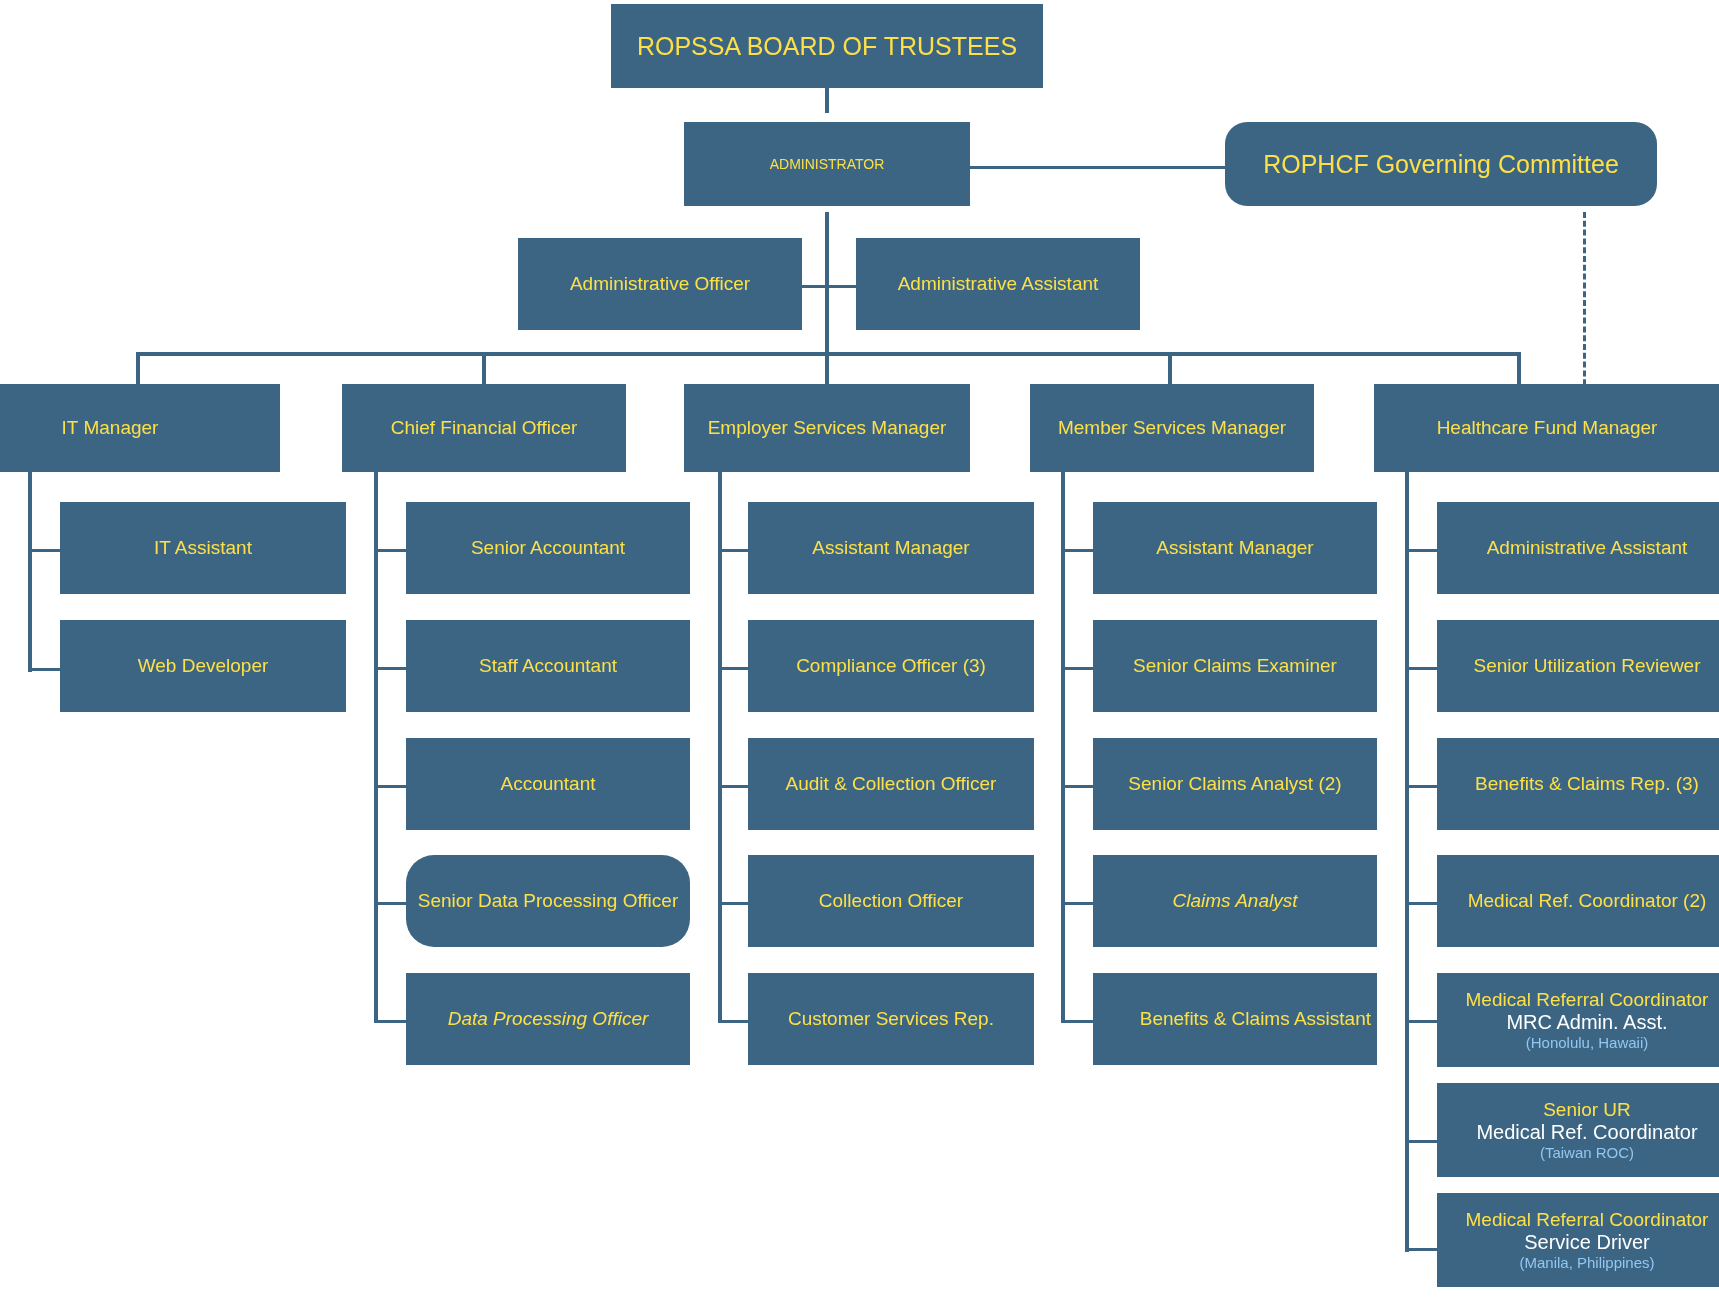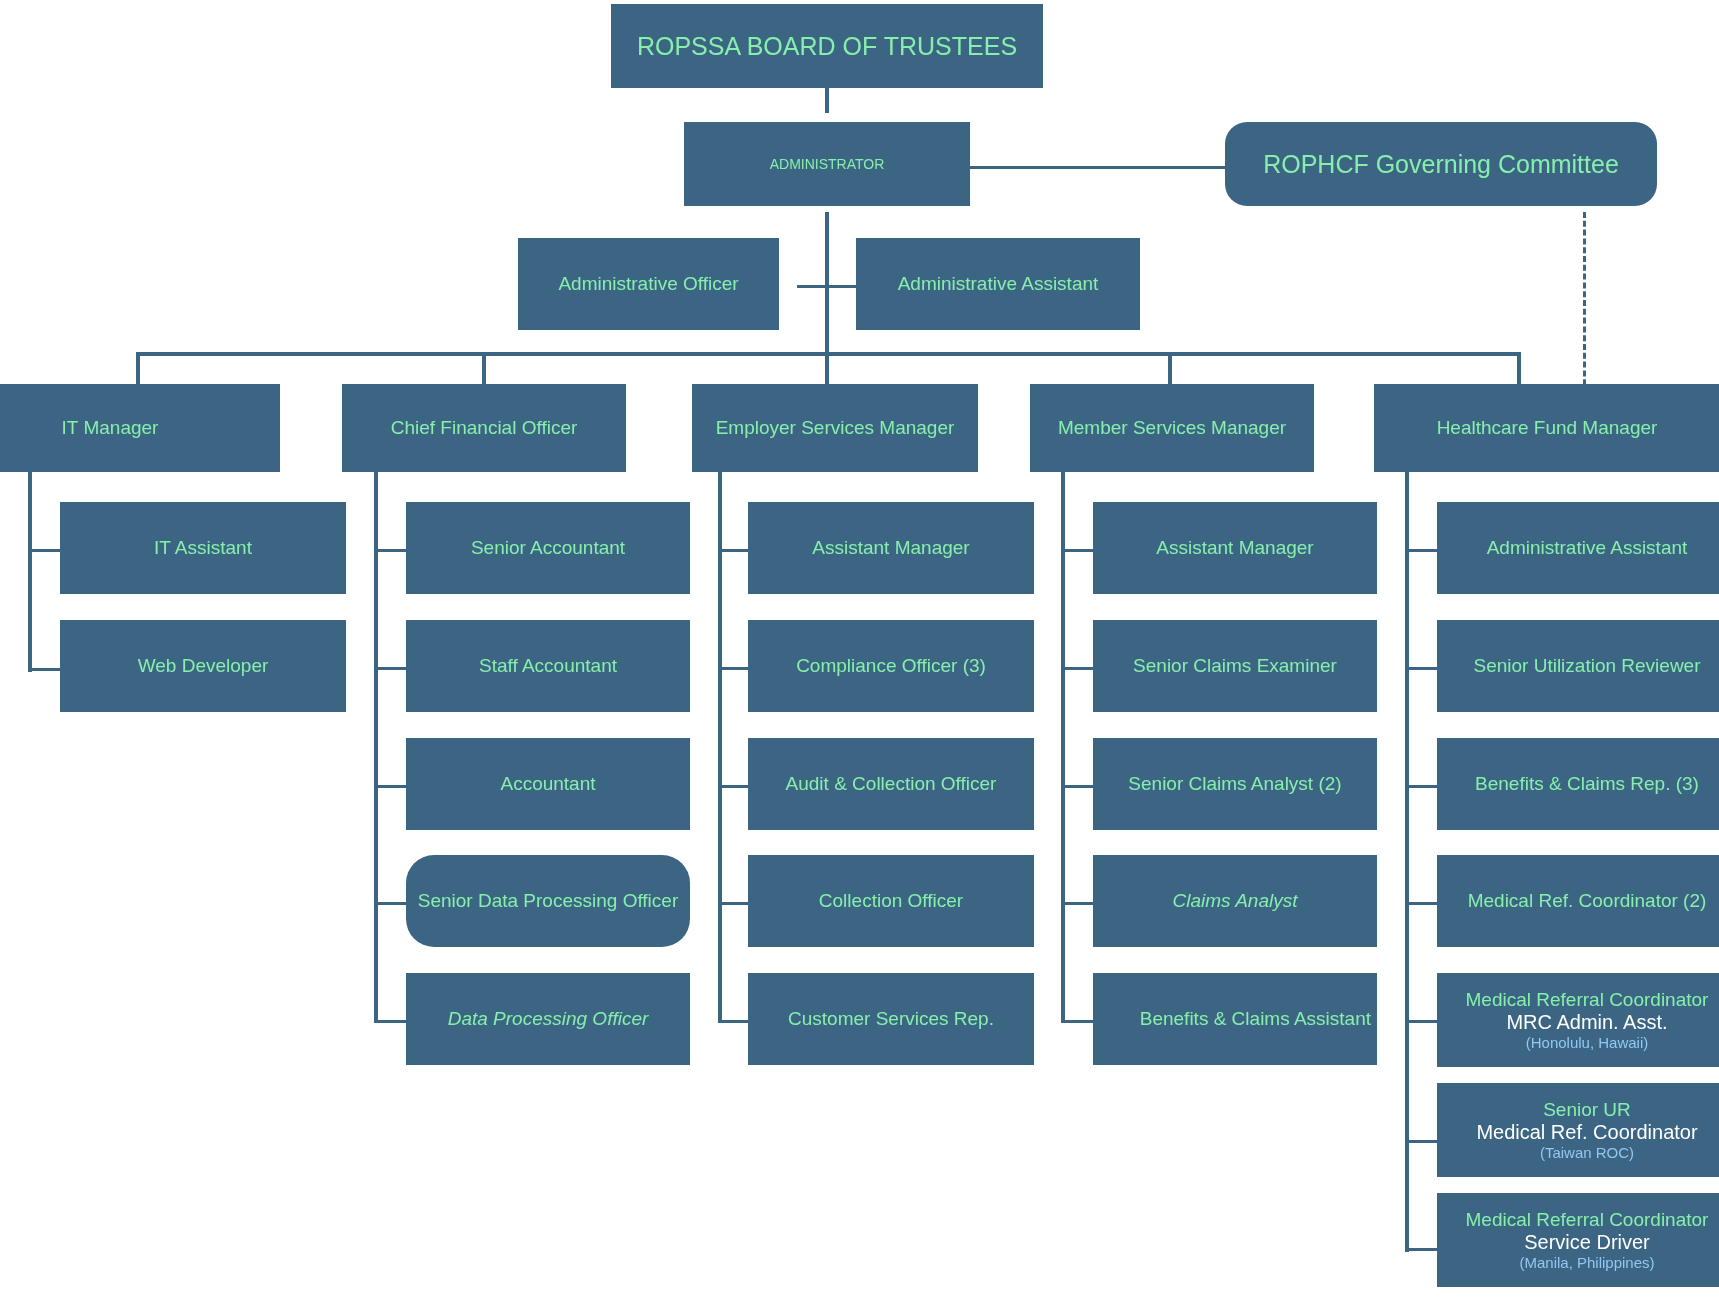--- a/index.html
+++ b/index.html
@@ -23,21 +23,21 @@
     color: #93C6F0;
     display: flex;
     flex-direction: column;
     align-items: center;
     justify-content: center;
     text-align: center;
     box-sizing: border-box;
     line-height: 1.15;
     padding: 2px 6px;
   }
-  .node .l1 { color: #86efac; }
+  .node .l1 { color: #fde047; }
   .node .l2 { color: #ffffff; }
   .node .l3 { color: #93C6F0; }
 
   
   .n-board   { font-size: 25px; }
   .n-admin   { font-size: 14px; }
   .n-gov     { font-size: 25px; border-radius: 22px; }
   .n-staff   { font-size: 19px; }
   .n-mgr     { font-size: 19px; }
   .n-leaf    { font-size: 19px; }
@@ -118,35 +118,35 @@
   </div>
 
   <div class="node n-admin" style="left:684px; top:122px; width:286px; height:84px;">
     <span class="l1">ADMINISTRATOR</span>
   </div>
 
   <div class="node n-gov" style="left:1225px; top:122px; width:432px; height:84px;">
     <span class="l1">ROPHCF Governing Committee</span>
   </div>
 
-  <div class="node n-staff" style="left:518px; top:238px; width:261px; height:92px;">
+  <div class="node n-staff" style="left:518px; top:238px; width:284px; height:92px;">
     <span class="l1">Administrative Officer</span>
   </div>
 
   <div class="node n-staff" style="left:856px; top:238px; width:284px; height:92px;">
     <span class="l1">Administrative Assistant</span>
   </div>
 
   <div class="node n-mgr" style="left:-60px; top:384px; width:340px; height:88px;">
     <span class="l1">IT Manager</span>
   </div>
   <div class="node n-mgr" style="left:342px; top:384px; width:284px; height:88px;">
     <span class="l1">Chief Financial Officer</span>
   </div>
-  <div class="node n-mgr" style="left:684px; top:384px; width:286px; height:88px;margin-left:8px;">
+  <div class="node n-mgr" style="left:684px; top:384px; width:286px; height:88px;">
     <span class="l1">Employer Services Manager</span>
   </div>
   <div class="node n-mgr" style="left:1030px; top:384px; width:284px; height:88px;">
     <span class="l1">Member Services Manager</span>
   </div>
   <div class="node n-mgr" style="left:1374px; top:384px; width:346px; height:88px;">
     <span class="l1">Healthcare Fund Manager</span>
   </div>
 
   <div class="node n-leaf" style="left:60px; top:502px; width:286px; height:92px;">

